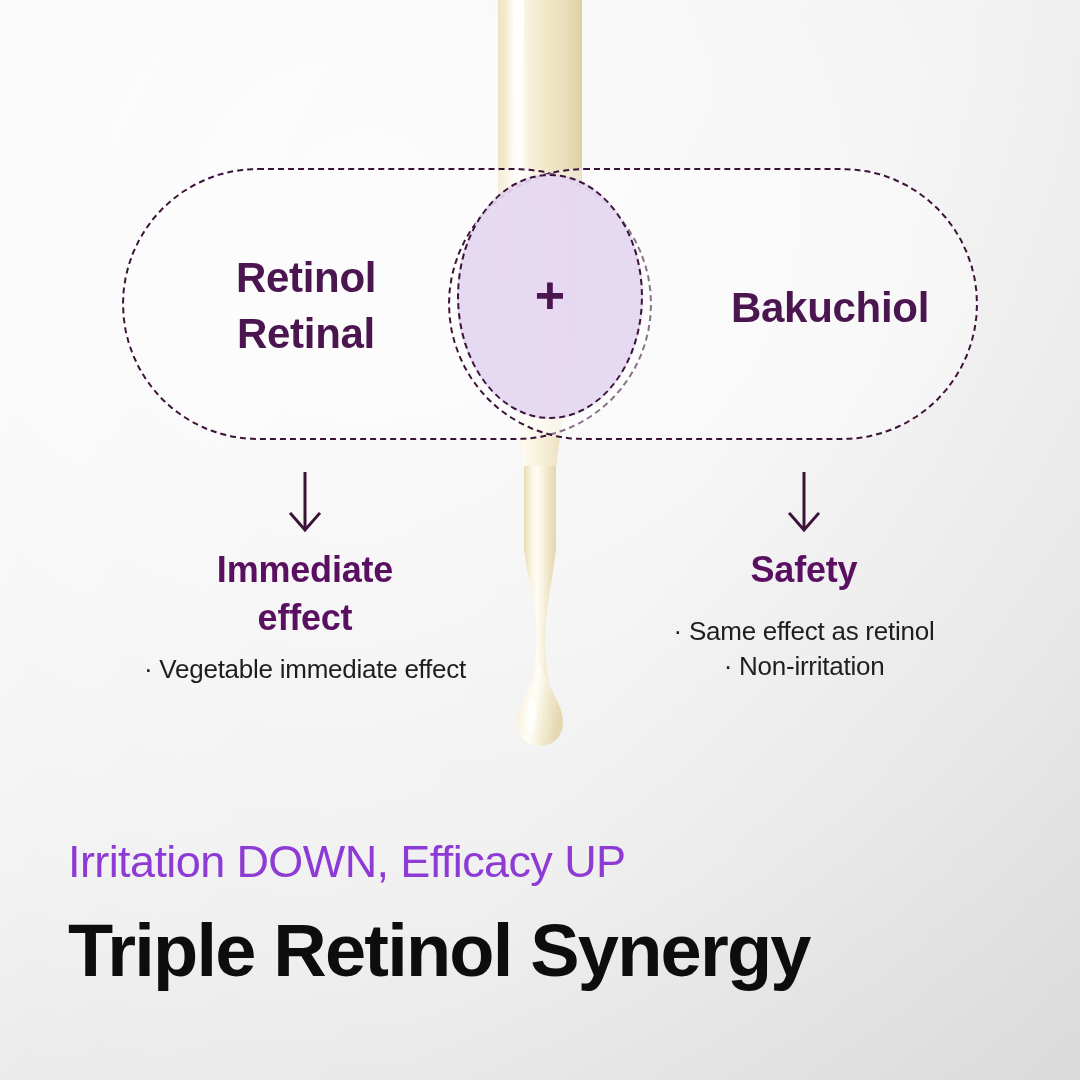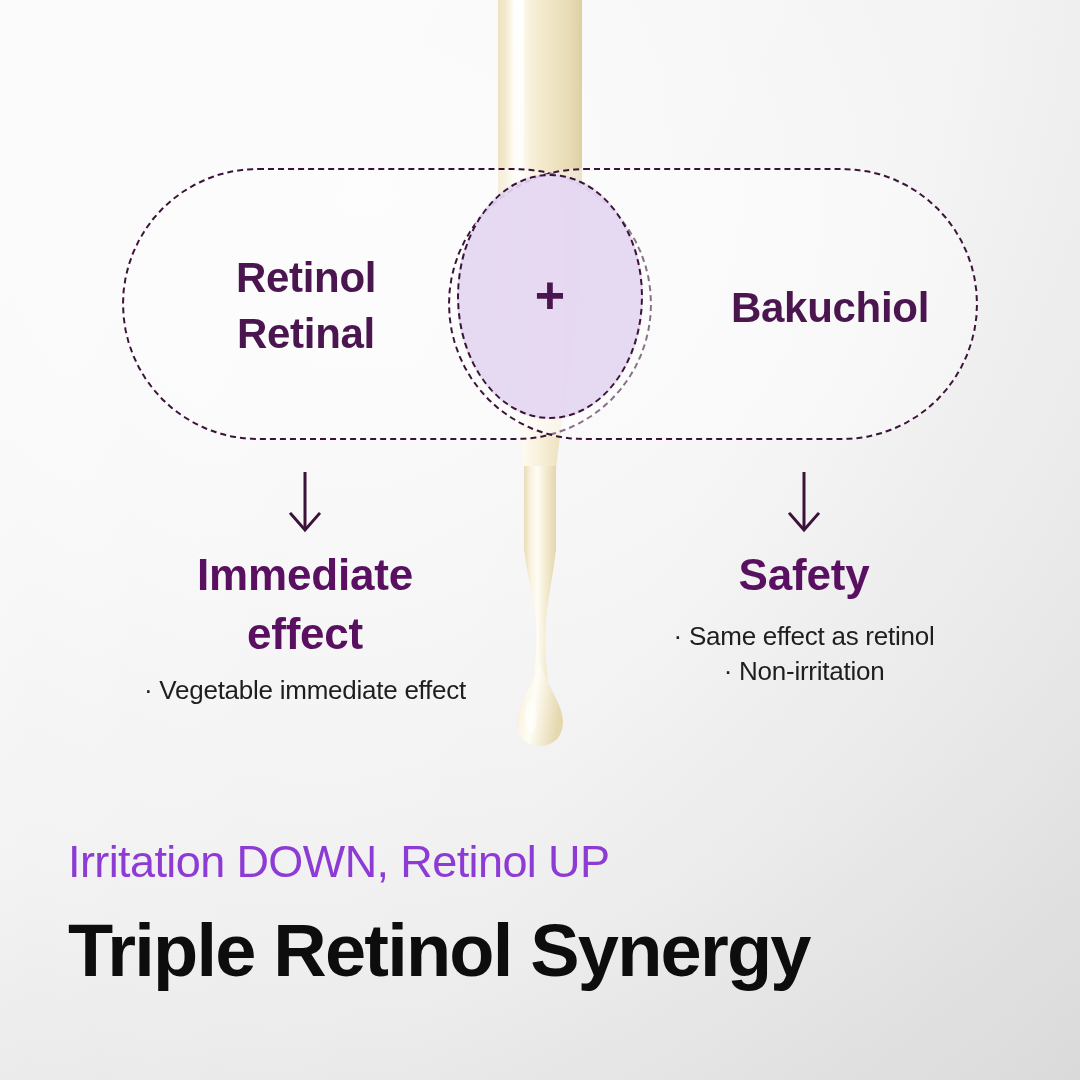--- a/index.html
+++ b/index.html
@@ -122,28 +122,28 @@
 
   .arrow-wrap {
     height: 76px;
     display: flex;
     align-items: flex-start;
     justify-content: center;
   }
 
   .benefit-title {
     color: #5a1060;
-    font-size: 44px;
+    font-size: 36px;
     font-weight: 700;
     line-height: 1.33;
     letter-spacing: -0.2px;
     margin: 0 0 10px 0;
     white-space: pre-line;
   }
-  .benefit.right .benefit-title { margin-bottom: 14px; }
+  .benefit.right .benefit-title { margin-bottom: 20px; }
 
   .benefit-list {
     list-style: none;
     margin: 8px;
     padding: 0;
     color: #1e1e1e;
     font-size: 26px;
     line-height: 1.37;
     letter-spacing: -0.25px;
   }
@@ -289,17 +289,17 @@
       </svg>
     </div>
     <p class="benefit-title">Safety</p>
     <ul class="benefit-list">
       <li>· Same effect as retinol</li>
       <li>· Non-irritation</li>
     </ul>
   </div>
 
   <div class="headline-block">
-    <p class="kicker">Irritation DOWN, Retinol UP</p>
+    <p class="kicker">Irritation DOWN, Efficacy UP</p>
     <h1 class="headline">Triple Retinol Synergy</h1>
   </div>
 
 </div>
 
 </body></html>

